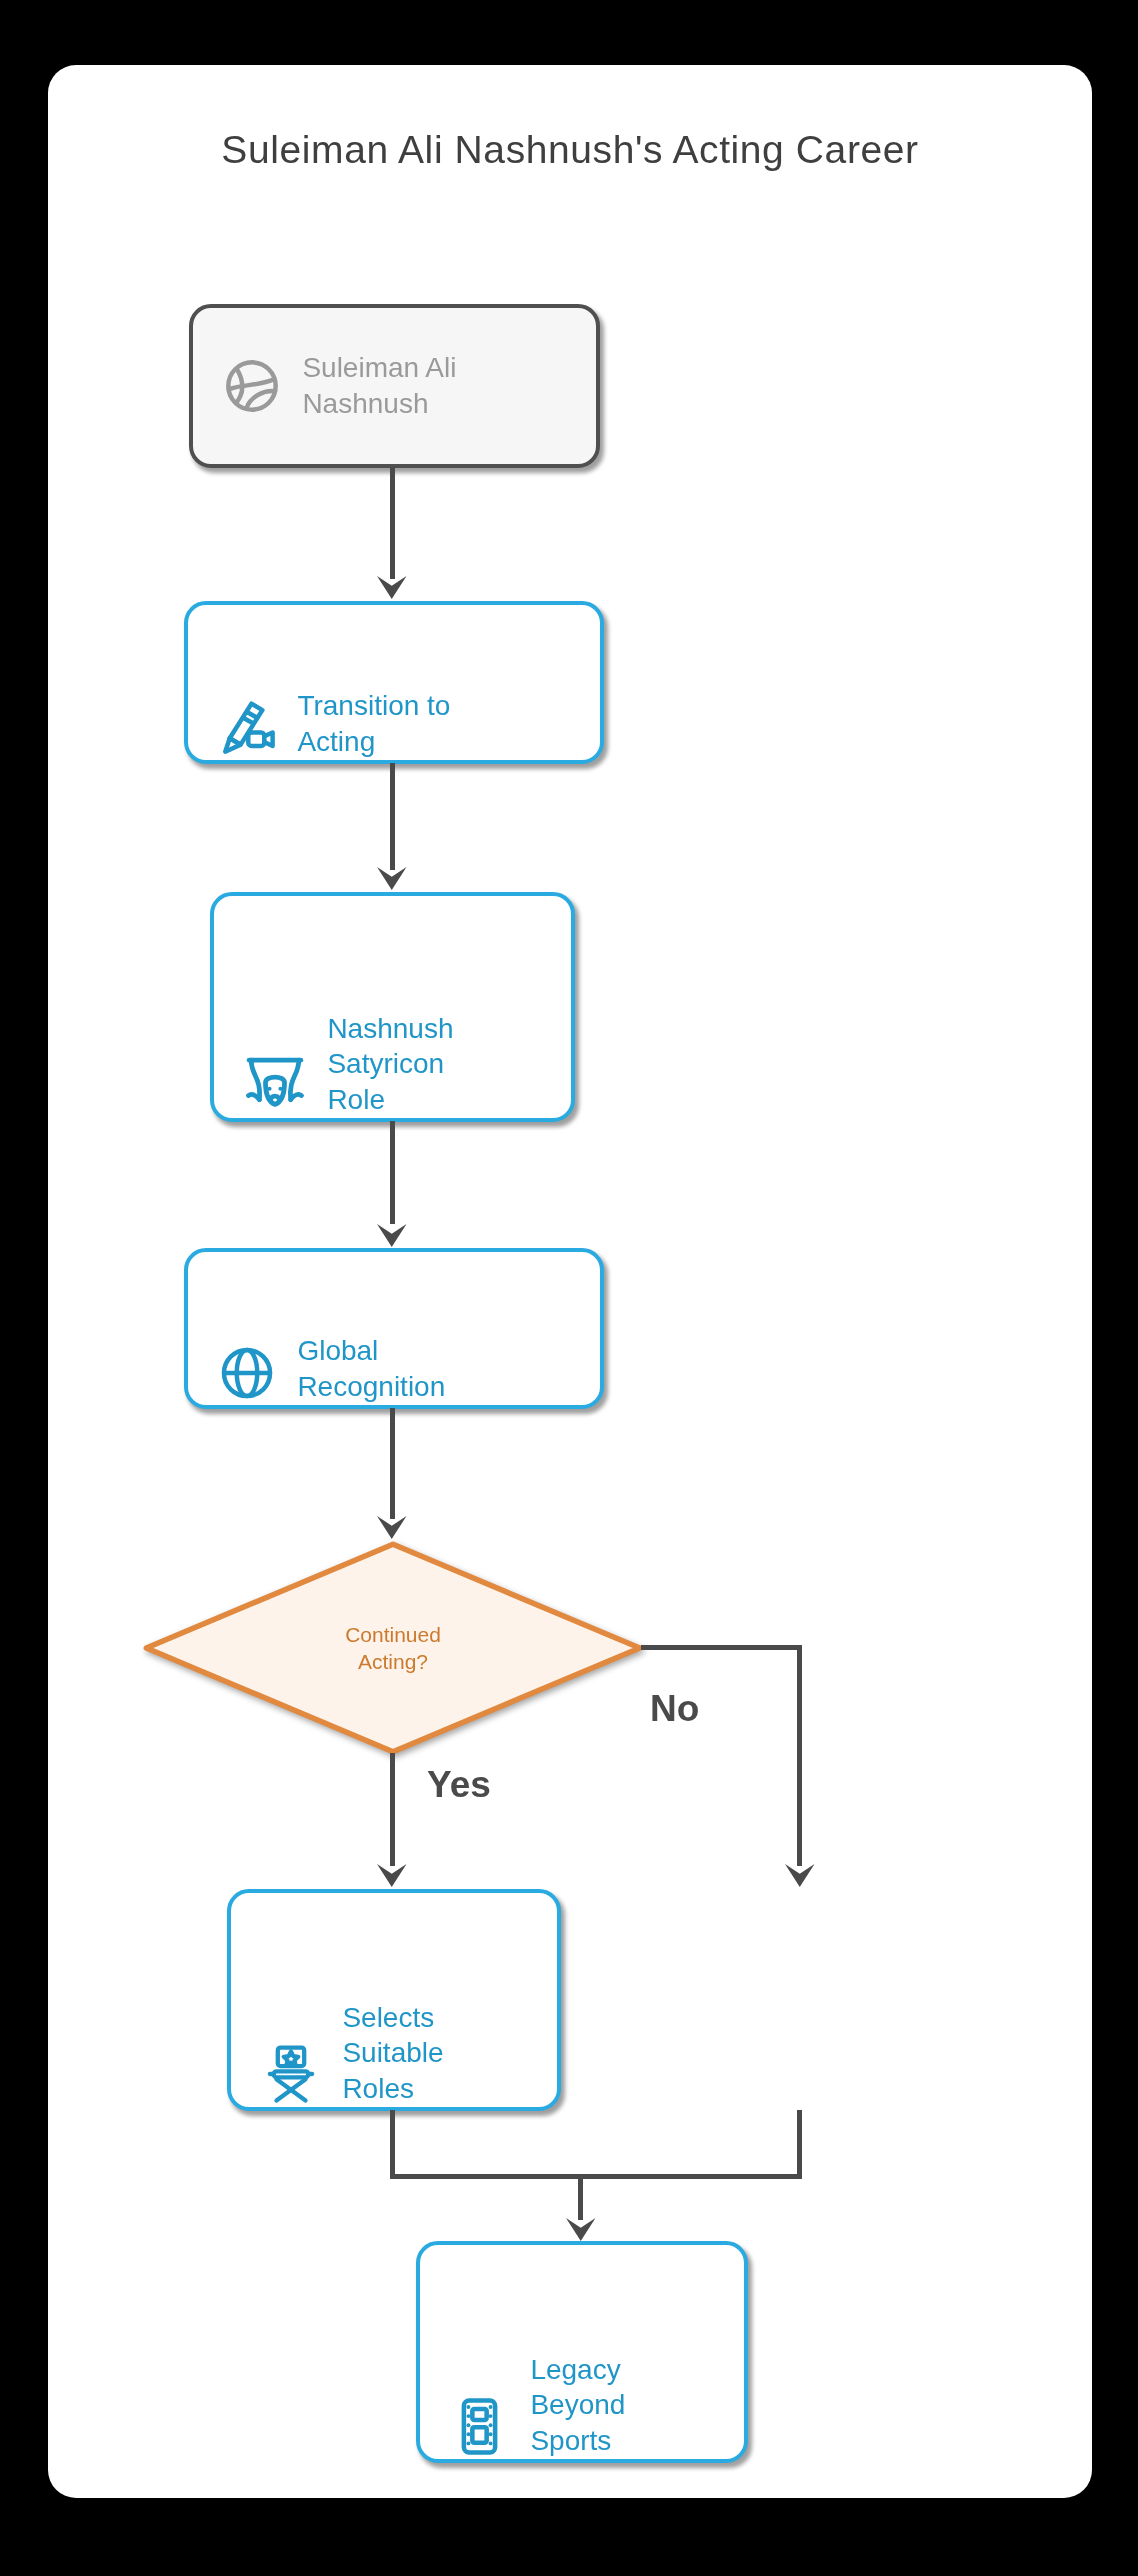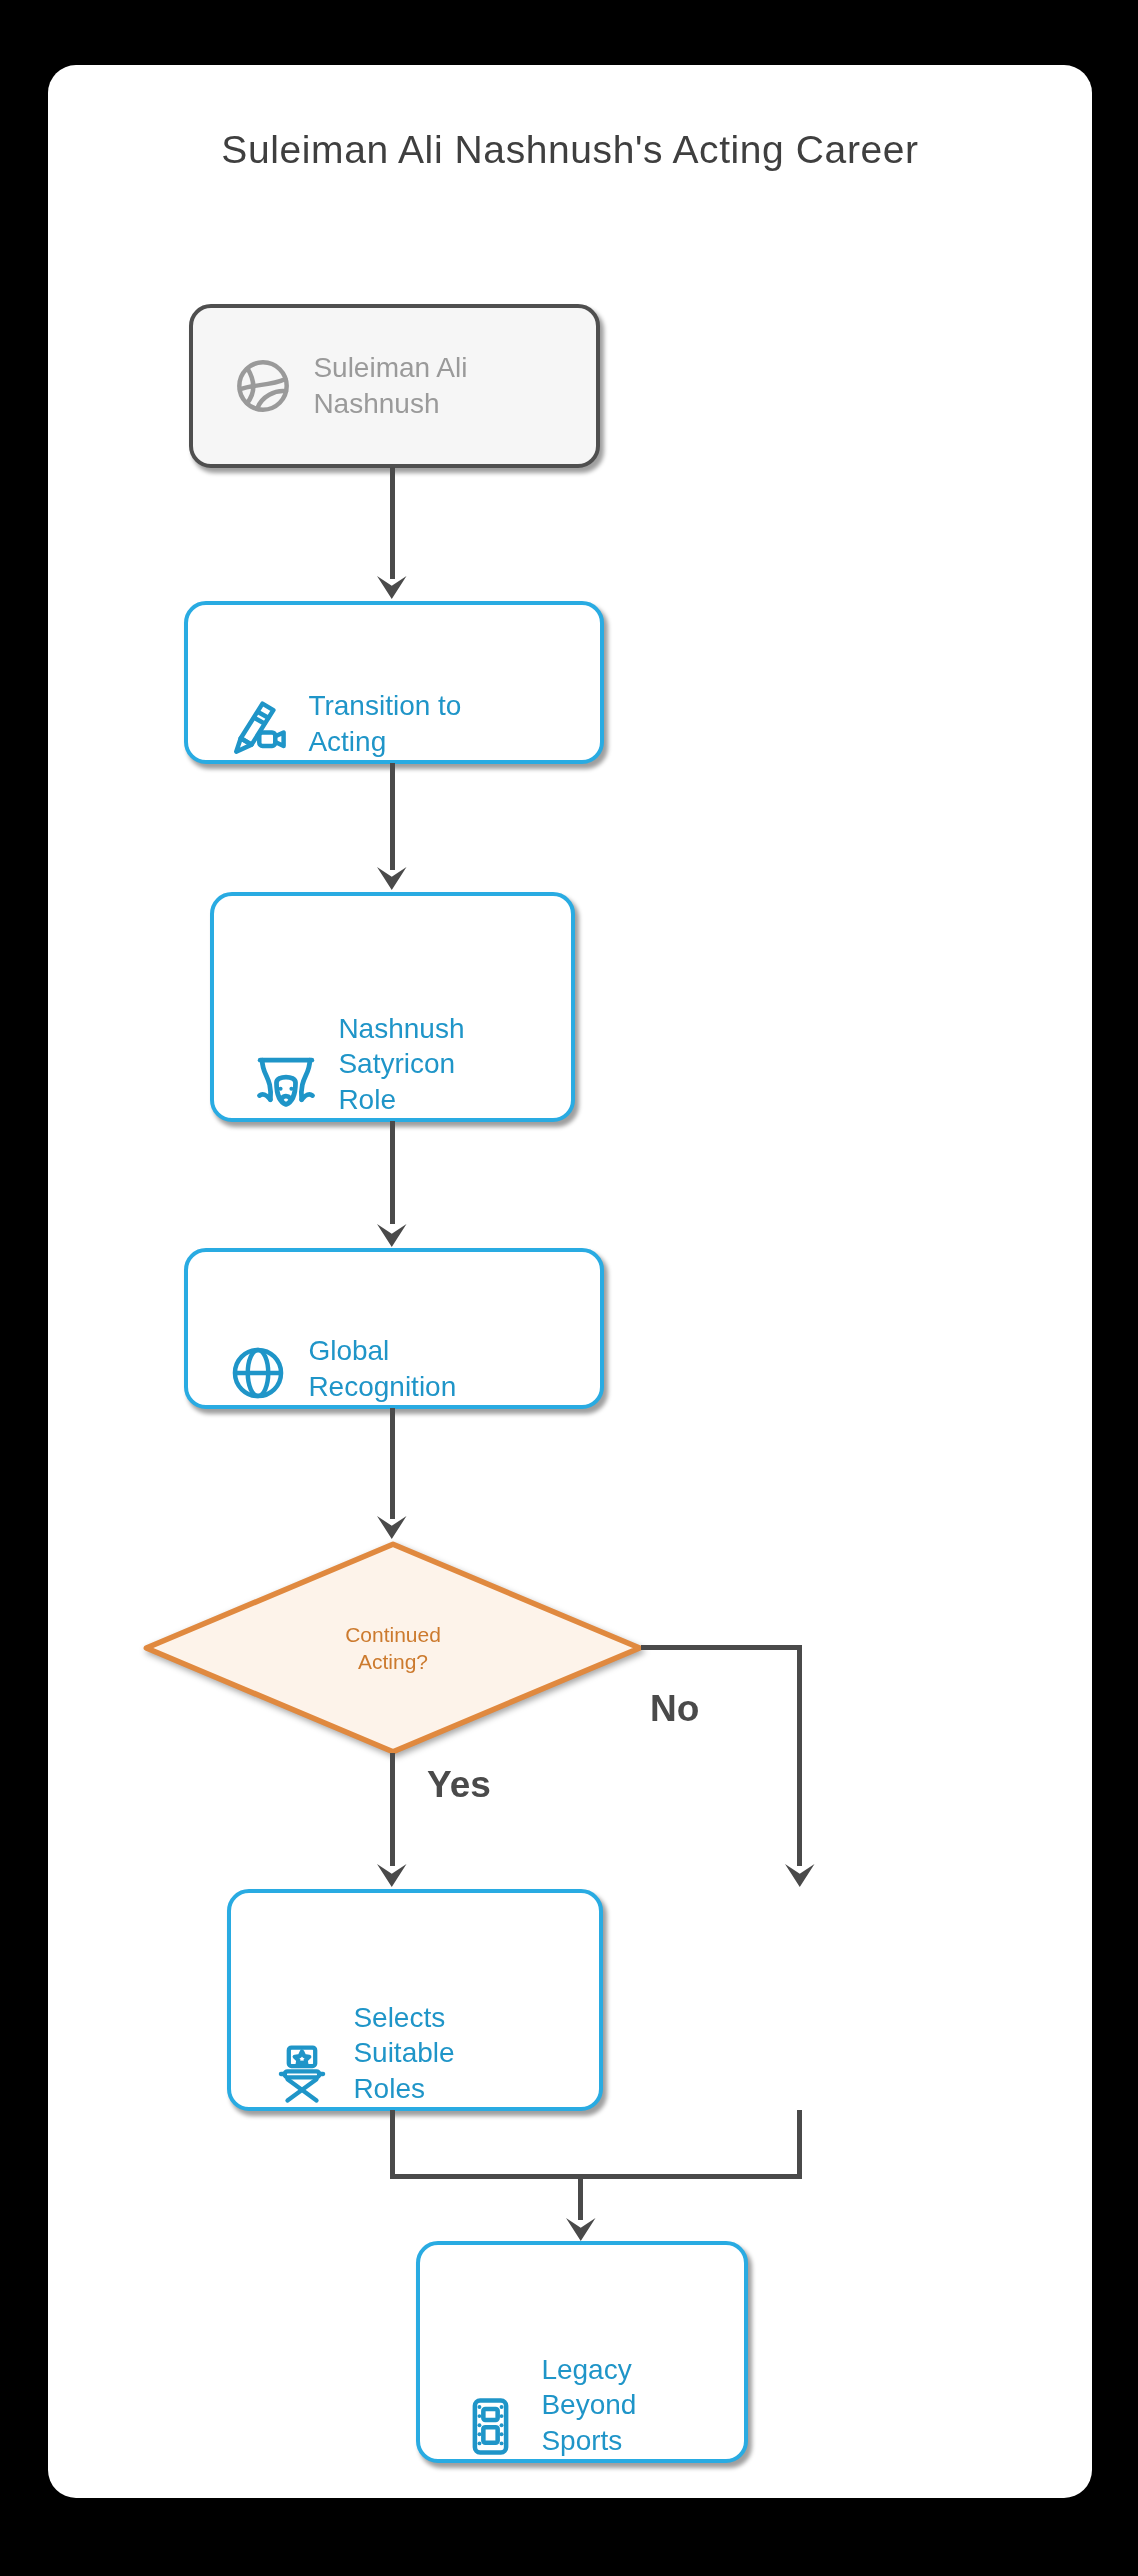--- a/index.html
+++ b/index.html
@@ -13,21 +13,21 @@
   }
   .title{
     position:absolute;left:48px;top:128px;width:1044px;
     text-align:center;font-size:39px;font-weight:400;color:#3f3f3f;
     letter-spacing:0.6px;
   }
   .node{
     position:absolute;display:flex;align-items:center;
     box-sizing:border-box;border-radius:22px;
     box-shadow:3.1px 4.3px 4.3px rgba(0,0,0,.38);
-    padding-left:38px;gap:18.4px;
+    padding-left:27px;gap:18.4px;
   }
   .node.blue{background:#ffffff;border:4.9px solid #29abe2;color:#1f95c8;align-items:flex-end;}
   .node.gray{background:#f6f6f6;border:4.3px solid #4f4f4f;color:#9a9a9a;}
   .node .lbl{
     font-size:28px;line-height:1.28;white-space:pre-line;color:inherit;
   }
   .icon{flex:0 0 auto;display:block;color:inherit;}
   .ln{position:absolute;background:#4a4a4a;}
   .ah{
     position:absolute;width:29.5px;height:23px;background:#4a4a4a;
@@ -125,21 +125,21 @@
 
   <div class="ln" style="left:390px;top:1753px;width:4.9px;height:113px;"></div>
   <div class="ah" style="left:377px;top:1864px;"></div>
   <div class="edge-label" style="left:427px;top:1764px;">Yes</div>
 
   <div class="ln" style="left:641px;top:1645px;width:161px;height:4.9px;"></div>
   <div class="ln" style="left:797px;top:1645px;width:4.9px;height:221px;"></div>
   <div class="ah" style="left:785px;top:1864px;"></div>
   <div class="edge-label" style="left:650px;top:1688px;">No</div>
 
-  <div class="node blue" style="left:227px;top:1889px;width:376px;height:222px;">
+  <div class="node blue" style="left:227px;top:1889px;width:334px;height:222px;">
     <svg class="icon" width="66" height="66" viewBox="0 0 100 100" fill="none" stroke="currentColor" stroke-width="6.5" stroke-linecap="round" stroke-linejoin="round">
       <rect x="30" y="10" width="40" height="28" rx="4"></rect>
       <path d="M50 16 l3.4 6.9 7.6 1 -5.6 5.2 1.4 7.5 -6.8-3.7 -6.8 3.7 1.4-7.5 -5.6-5.2 7.6-1 Z"></path>
       <rect x="24" y="46" width="52" height="9" rx="4"></rect>
       <path d="M18 50 H24 M76 50 H82"></path>
       <path d="M28 58 L72 90"></path>
       <path d="M72 58 L28 90"></path>
     </svg>
     <div class="lbl">Selects
 Suitable

